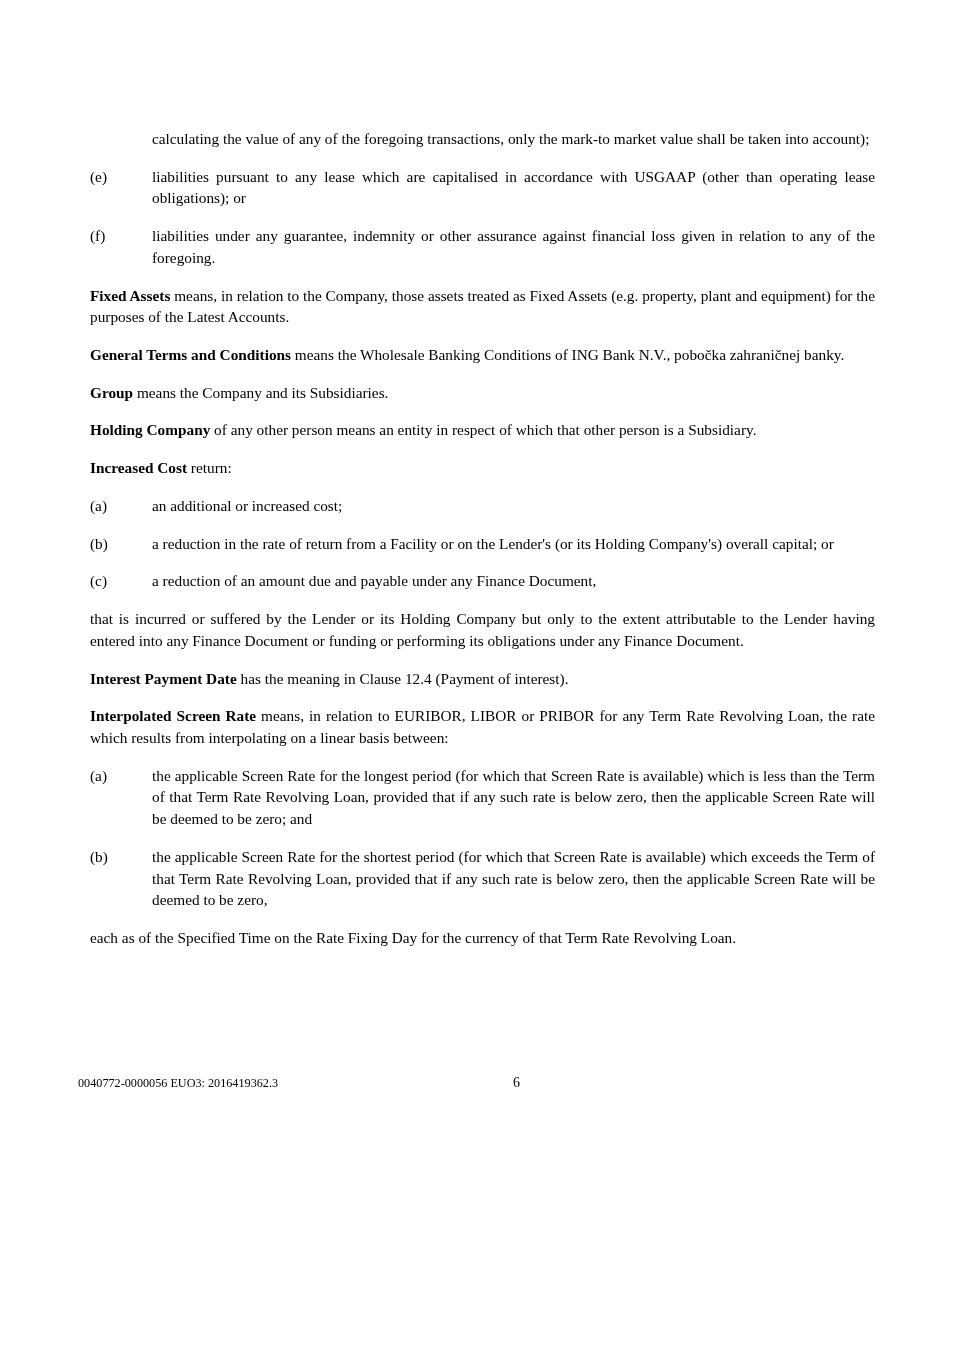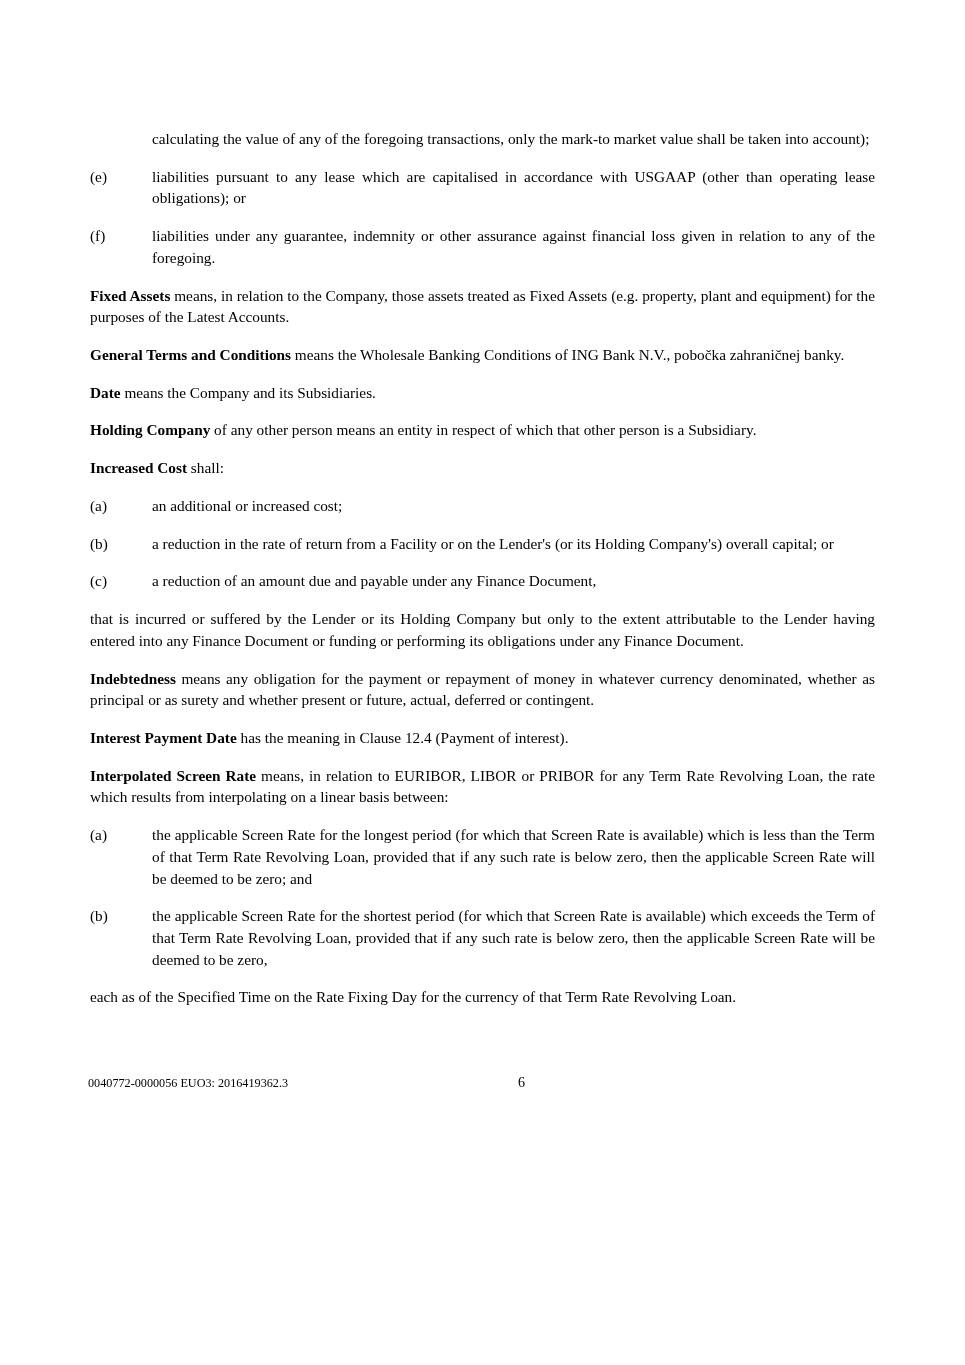--- a/index.html
+++ b/index.html
@@ -46,21 +46,21 @@
   .indent-body {
     margin-left: 62px;
     text-align: justify;
   }
   b, .term {
     font-weight: bold;
     font-family: Liberation Serif, serif;
   }
   .footer {
     position: absolute;
-    left: 88px;
+    left: 78px;
     right: 90px;
     bottom: 62px;
     font-size: 12.2px;
     display: flex;
     align-items: baseline;
   }
   .footer .docid {
     flex: 0 0 auto;
   }
   .footer .pageno {
@@ -85,45 +85,44 @@
 
     <div class="lrow">
       <span class="marker">(f)</span>
       <span class="ltext">liabilities under any guarantee, indemnity or other assurance against financial loss given in relation to any of the foregoing.</span>
     </div>
 
     <p><span class="term">Fixed Assets</span><span> means, in relation to the Company, those assets treated as Fixed Assets (e.g. property, plant and equipment) for the purposes of the Latest Accounts.</span></p>
 
     <p><span class="term">General Terms and Conditions</span><span> means the Wholesale Banking Conditions of ING Bank N.V., pobočka zahraničnej banky.</span></p>
 
-    <p><span class="term">Date</span><span> means the Company and its Subsidiaries.</span></p>
+    <p><span class="term">Group</span><span> means the Company and its Subsidiaries.</span></p>
 
     <p><span class="term">Holding Company</span><span> of any other person means an entity in respect of which that other person is a Subsidiary.</span></p>
 
 
-    <p><span class="term">Increased Cost</span><span> shall:</span></p>
+    <p><span class="term">Increased Cost</span><span> return:</span></p>
 
     <div class="lrow">
       <span class="marker">(a)</span>
       <span class="ltext">an additional or increased cost;</span>
     </div>
 
     <div class="lrow">
       <span class="marker">(b)</span>
       <span class="ltext">a reduction in the rate of return from a Facility or on the Lender's (or its Holding Company's) overall capital; or</span>
     </div>
 
     <div class="lrow">
       <span class="marker">(c)</span>
       <span class="ltext">a reduction of an amount due and payable under any Finance Document,</span>
     </div>
 
     <p>that is incurred or suffered by the Lender or its Holding Company but only to the extent attributable to the Lender having entered into any Finance Document or funding or performing its obligations under any Finance Document.</p>
 
-    <p><span class="term">Indebtedness</span><span> means any obligation for the payment or repayment of money in whatever currency denominated, whether as principal or as surety and whether present or future, actual, deferred or contingent.</span></p>
 
     <p><span class="term">Interest Payment Date</span><span> has the meaning in Clause 12.4 (Payment of interest).</span></p>
 
     <p><span class="term">Interpolated Screen Rate</span><span> means, in relation to EURIBOR, LIBOR or PRIBOR for any Term Rate Revolving Loan, the rate which results from interpolating on a linear basis between:</span></p>
 
     <div class="lrow">
       <span class="marker">(a)</span>
       <span class="ltext">the applicable Screen Rate for the longest period (for which that Screen Rate is available) which is less than the Term of that Term Rate Revolving Loan, provided that if any such rate is below zero, then the applicable Screen Rate will be deemed to be zero; and</span>
     </div>
 

